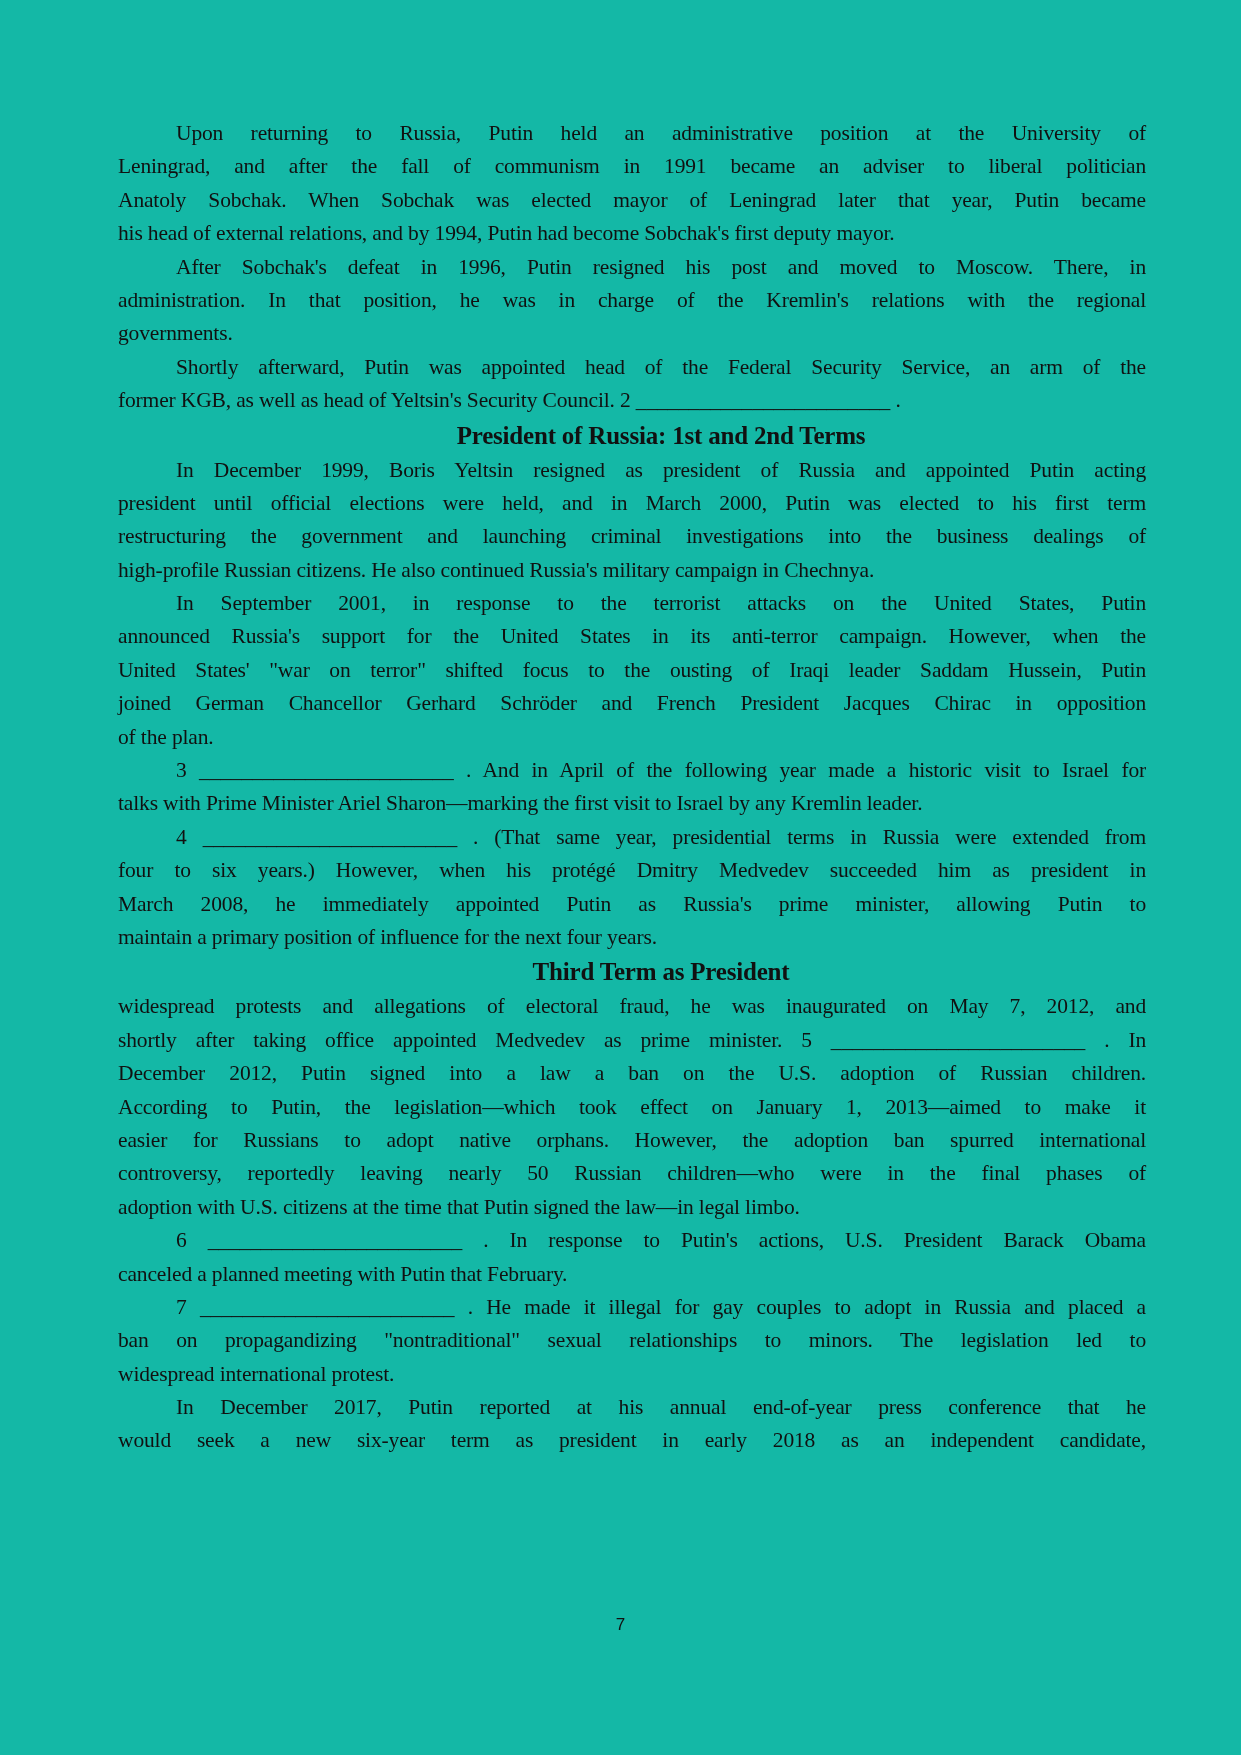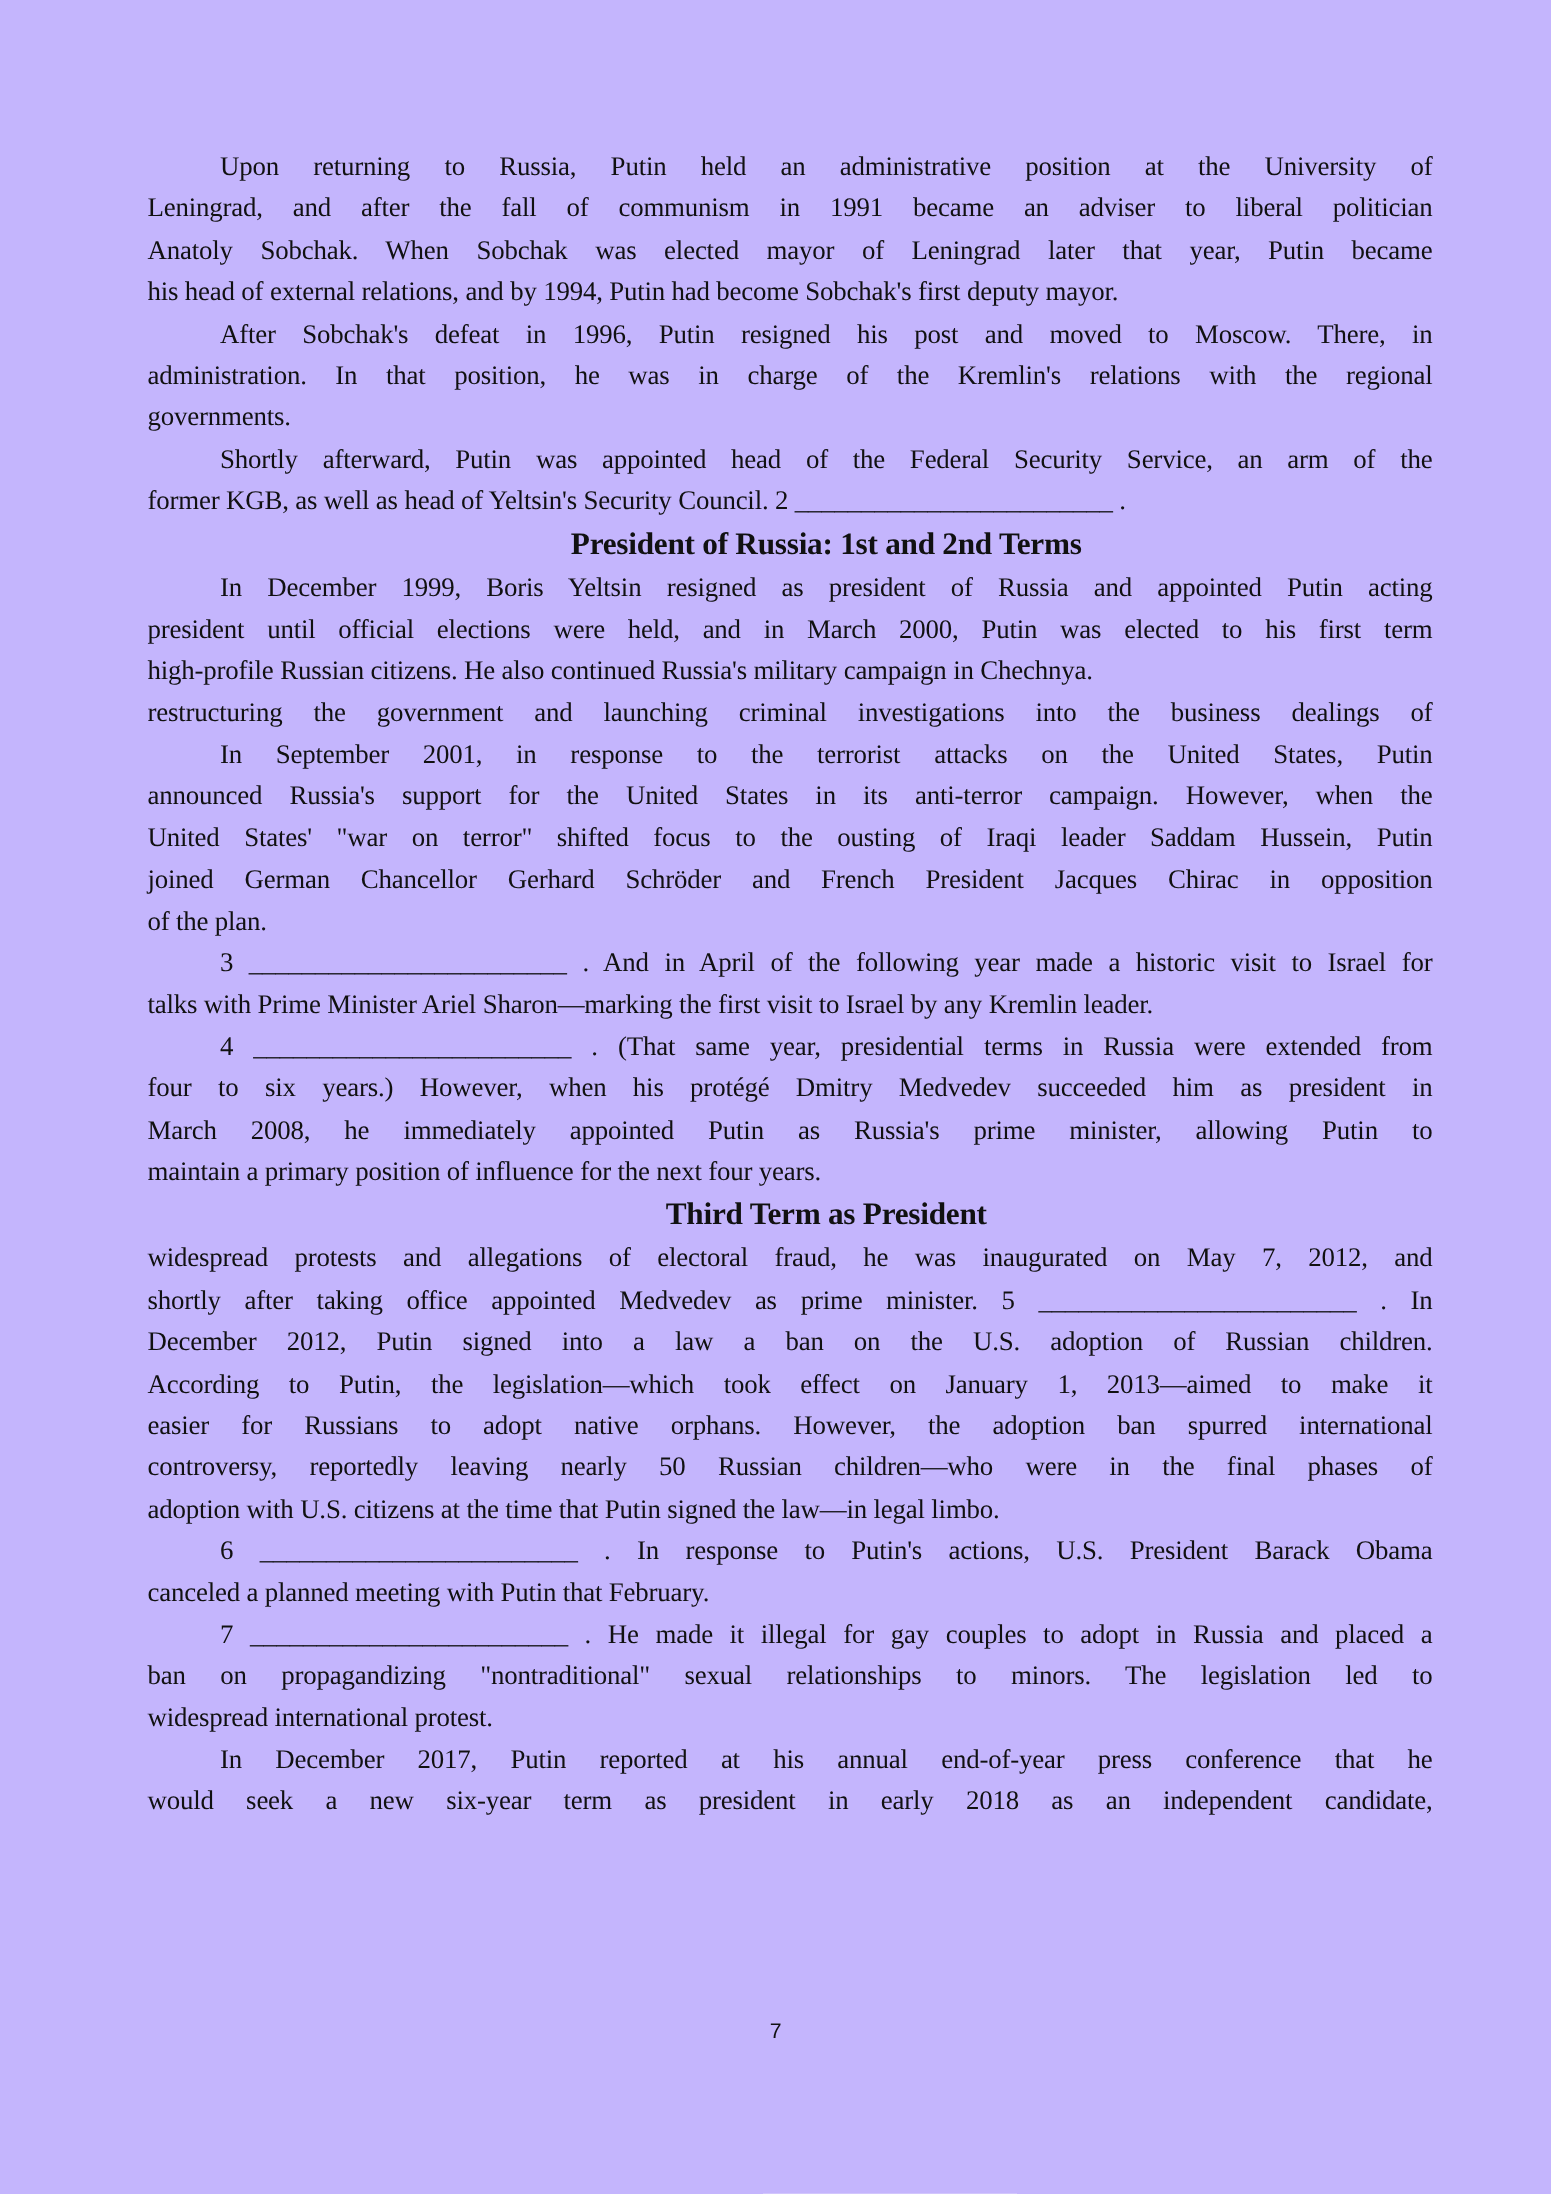--- a/index.html
+++ b/index.html
@@ -1,19 +1,19 @@
 <!DOCTYPE html>
 <html><head>
 <meta charset="utf-8">
 <style>
   html, body { margin: 0; padding: 0; background: #ffffff; }
   body { width: 1241px; height: 1755px; position: relative; overflow: hidden; }
   .page {
     position: absolute; left: 0; top: 0; width: 1241px; height: 1755px;
-    background: #c4b5fd; color: #111111;
+    background: #14b8a6; color: #111111;
     font-family: "Liberation Serif", "DejaVu Serif", serif;
   }
   .content {
     position: absolute; left: 118px; top: 117px; width: 1028px;
   }
   .line {
     display: block;
     height: 33.4px;
     line-height: 33.4px;
     font-size: 21.5px;
@@ -56,22 +56,22 @@
         <span class="line last">governments.</span>
       </div>
       <div class="paragraph">
         <span class="line indent">Shortly afterward, Putin was appointed head of the Federal Security Service, an arm of the</span>
         <span class="line last">former KGB, as well as head of Yeltsin's Security Council. 2 ________________________ .</span>
       </div>
       <div class="heading">President of Russia: 1st and 2nd Terms</div>
       <div class="paragraph">
         <span class="line indent">In December 1999, Boris Yeltsin resigned as president of Russia and appointed Putin acting</span>
         <span class="line">president until official elections were held, and in March 2000, Putin was elected to his first term</span>
+        <span class="line">restructuring the government and launching criminal investigations into the business dealings of</span>
         <span class="line last">high-profile Russian citizens. He also continued Russia's military campaign in Chechnya.</span>
-        <span class="line">restructuring the government and launching criminal investigations into the business dealings of</span>
       </div>
       <div class="paragraph">
         <span class="line indent">In September 2001, in response to the terrorist attacks on the United States, Putin</span>
         <span class="line">announced Russia's support for the United States in its anti-terror campaign. However, when the</span>
         <span class="line">United States' "war on terror" shifted focus to the ousting of Iraqi leader Saddam Hussein, Putin</span>
         <span class="line">joined German Chancellor Gerhard Schröder and French President Jacques Chirac in opposition</span>
         <span class="line last">of the plan.</span>
       </div>
       <div class="paragraph">
         <span class="line indent"> 3 ________________________ . And in April of the following year made a historic visit to Israel for</span>

